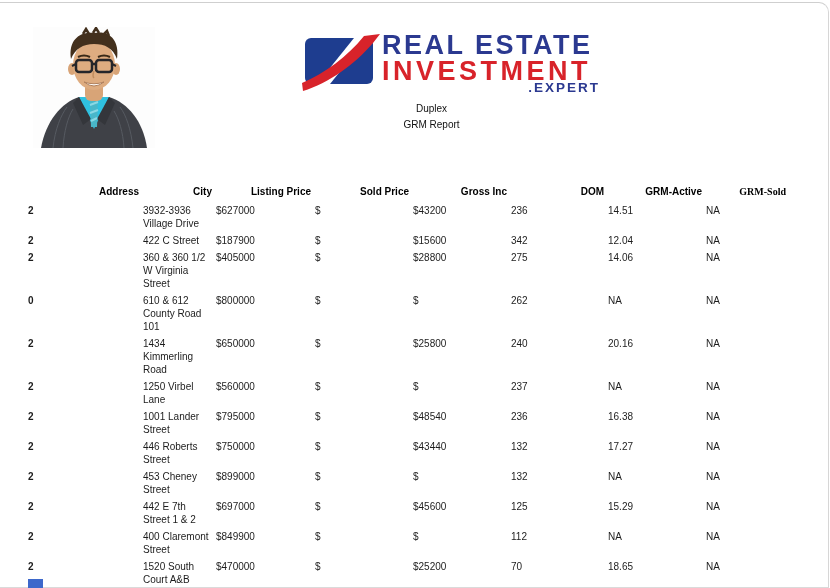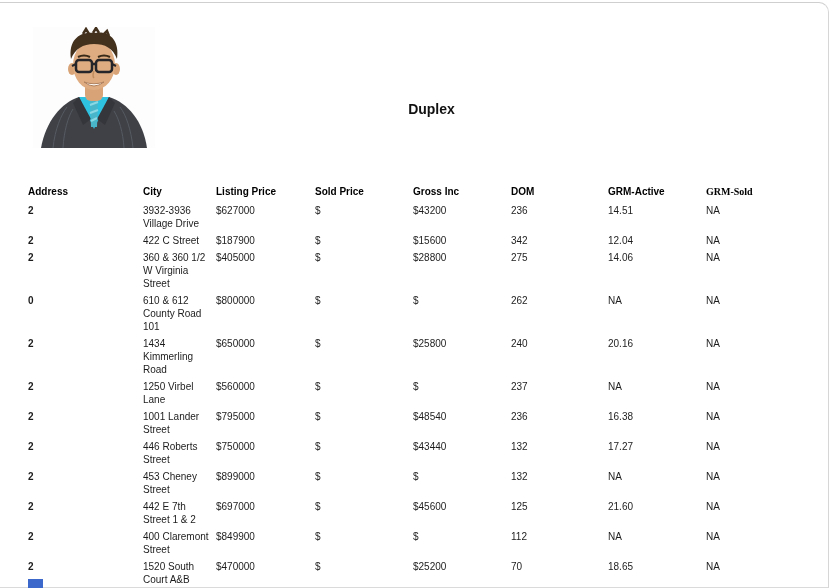--- a/index.html
+++ b/index.html
@@ -19,28 +19,28 @@
     position:absolute; left:33px; top:27px; width:122px; height:121px;
     overflow:hidden;
   }
   .logo { position:absolute; left:302px; top:30px; width:300px; height:64px; }
   .logo text { font-family:"Liberation Sans", sans-serif; font-weight:bold; }
   .logo .l1 { font-size:27px; letter-spacing:2.5px; }
   .logo .l2 { font-size:27px; letter-spacing:3.5px; }
   .logo .l3 { font-size:13.5px; letter-spacing:2px; }
   .title-block {
     position:absolute; left:44px; right:11px; top:101px; text-align:center;
-    font-weight:bold; font-size:14px; line-height:16px; color:#111;
+    font-weight:normal; font-size:10px; line-height:16px; color:#111;
   }
   table.grm {
     margin:186px 0 0 28px; width:762px;
     border-collapse:collapse; table-layout:fixed;
   }
   table.grm th {
-    text-align:left; font-size:10px; color:#000; font-weight:bold;
+    text-align:right; font-size:10px; color:#000; font-weight:bold;
     padding:0 4px 6px 0; vertical-align:top; line-height:12px;
   }
   table.grm td {
     text-align:left; font-size:10px; color:#1c1c1c;
     padding:0 4px 4px 0; vertical-align:top; line-height:13px;
     word-wrap:break-word;
   }
   table.grm td:first-child { font-weight:bold; }
   th.c1 { width:115px; } th.c2 { width:73px; } th.c3 { width:99px; }
   th.c4 { width:98px;margin-top:40px; }  th.c5 { width:98px; } th.c6 { width:97px; }
@@ -95,23 +95,34 @@
       <rect x="63" y="33" width="16" height="12" rx="3" fill="none" stroke="#26262a" stroke-width="2.5"></rect>
       <line x1="59" y1="37" x2="63" y2="37" stroke="#26262a" stroke-width="2.5"></line>
       <line x1="43" y1="37" x2="39" y2="39" stroke="#26262a" stroke-width="2"></line>
       <line x1="79" y1="37" x2="83" y2="39" stroke="#26262a" stroke-width="2"></line>
 
       <path d="M61,44 Q59,49 61,51" stroke="#c08c5e" stroke-width="1.5" fill="none"></path>
       <path d="M51,55 Q61,63 71,55 Q61,58.5 51,55 Z" fill="#ffffff" stroke="#b0805c" stroke-width="1"></path>
     </svg>
   </div>
 
+  <div class="logo">
+    <svg width="300" height="64" viewBox="0 0 300 64">
+      <rect x="3" y="8" width="68" height="46" rx="6" fill="#1e3d8f"></rect>
+      <polygon points="15,54 52,8 65,8 28,54" fill="#ffffff"></polygon>
+      <path d="M1,61 C27,53 52,35 71,13 L78,4 L62,6 C45,27 23,43 0,53 Z" fill="#d8232a"></path>
+      <text class="l1" x="80" y="24" fill="#2b3990">REAL ESTATE</text>
+      <text class="l2" x="80" y="50" fill="#d8232a">INVESTMENT</text>
+      <text class="l3" x="298" y="62" text-anchor="end" fill="#2b3990">.EXPERT</text>
+    </svg>
+  </div>
 
   <div class="title-block">
     <div>Duplex</div>
+    <div>GRM Report</div>
   </div>
 
   <table class="grm">
     <thead>
       <tr>
           <th class="c1">Address</th>
           <th class="c2">City</th>
           <th class="c3">Listing Price</th>
           <th class="c4">Sold Price</th>
           <th class="c5">Gross Inc</th>
@@ -211,21 +222,21 @@
           <td>NA</td>
           <td>NA</td>
         </tr>
         <tr>
           <td>2</td>
           <td>442 E 7th Street 1 &amp; 2</td>
           <td>$697000</td>
           <td>$</td>
           <td>$45600</td>
           <td>125</td>
-          <td>21.60</td>
+          <td>15.29</td>
           <td>NA</td>
         </tr>
         <tr>
           <td>2</td>
           <td>400 Claremont Street</td>
           <td>$849900</td>
           <td>$</td>
           <td>$</td>
           <td>112</td>
           <td>NA</td>

